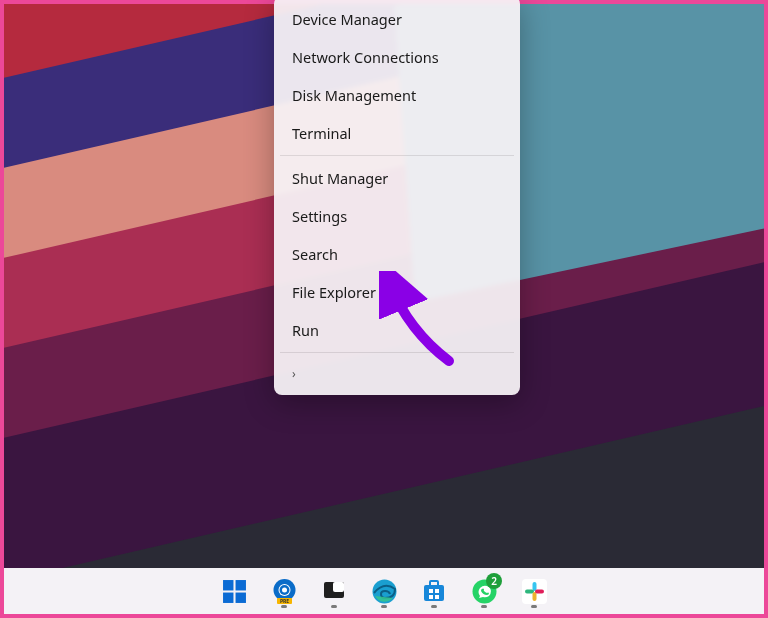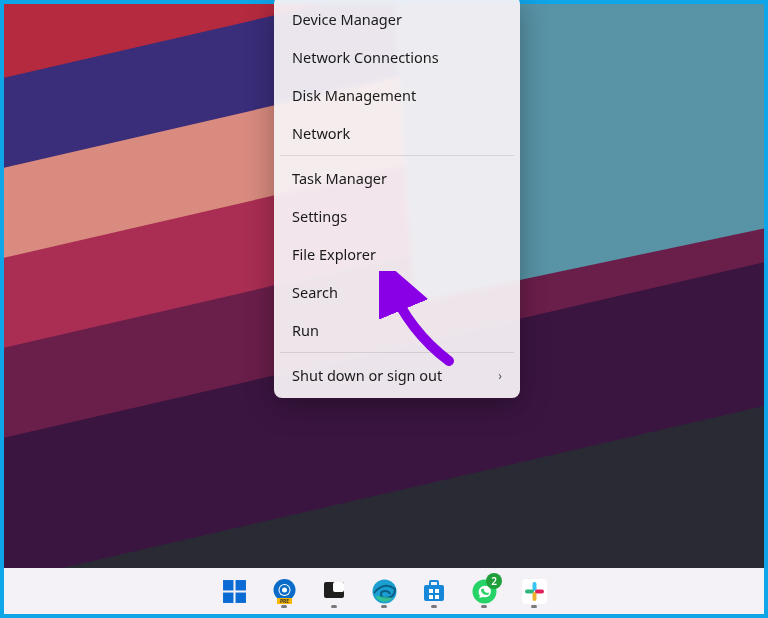--- a/index.html
+++ b/index.html
@@ -1,17 +1,17 @@
 <!DOCTYPE html>
 <html><head>
 <meta charset="utf-8">
 <style>
   * { margin: 0; padding: 0; box-sizing: border-box; }
   html, body { width: 768px; height: 618px; overflow: hidden; font-family: "Segoe UI", system-ui, sans-serif; }
-  .viewport { position: relative; width: 768px; height: 618px; border: 4px solid #0ea5e9; background: #2a2a35; }
+  .viewport { position: relative; width: 768px; height: 618px; border: 4px solid #ec4899; background: #2a2a35; }
   .wallpaper { position: absolute; inset: 0; overflow: hidden; }
   .stripe { position: absolute; left: -200px; width: 1200px; height: 140px; transform: rotate(-13deg); transform-origin: left top; }
   .shape1 { position: absolute; top: -40px; right: -20px; width: 380px; height: 300px; background: #5893a6; transform: skewY(-8deg) rotate(-4deg); }
   .context-menu { position: absolute; top: -8px; left: 270px; width: 246px; background: rgba(246,242,245,0.94); border-radius: 8px; padding: 4px; box-shadow: 0 8px 30px rgba(0,0,0,0.3); backdrop-filter: blur(2px); }
   .menu-item { padding: 9px 14px; font-size: 14.5px; color: #1a1a1a; border-radius: 4px; cursor: pointer; display: flex; align-items: center; justify-content: space-between; }
   .menu-sep { height: 1px; background: rgba(0,0,0,0.1); margin: 3px 2px; }
   .chev { font-size: 12px; color: #555; }
   .arrow-annotation { position: absolute; top: 267px; left: 375px; pointer-events: none; }
   .taskbar { position: absolute; left: 0; right: 0; bottom: 0; height: 46px; background: #f4f2f6; display: flex; align-items: center; justify-content: center; gap: 10px; padding: 0 8px; }
   .tb-item { width: 40px; height: 40px; display: flex; align-items: center; justify-content: center; border-radius: 4px; cursor: pointer; position: relative; }
@@ -41,41 +41,40 @@
     <div class="menu-item">
         <span>Device Manager</span>
       </div>
     <div class="menu-item">
         <span>Network Connections</span>
       </div>
     <div class="menu-item">
         <span>Disk Management</span>
       </div>
     <div class="menu-item">
-        <span>Network</span>
+        <span>Terminal</span>
       </div>
     <div class="menu-sep"></div>
     <div class="menu-item">
-        <span>Task Manager</span>
+        <span>Shut Manager</span>
       </div>
     <div class="menu-item">
         <span>Settings</span>
       </div>
     <div class="menu-item">
-        <span>File Explorer</span>
+        <span>Search</span>
       </div>
     <div class="menu-item">
-        <span>Search</span>
+        <span>File Explorer</span>
       </div>
     <div class="menu-item">
         <span>Run</span>
       </div>
     <div class="menu-sep"></div>
     <div class="menu-item">
-      <span>Shut down or sign out</span>
       <span class="chev">›</span>
     </div>
   </div>
 
   <div class="arrow-annotation">
     <svg width="90" height="100" viewBox="0 0 90 100">
       <defs>
         <marker id="ah" markerWidth="8" markerHeight="8" refX="3" refY="3" orient="auto">
           <path d="M0,0 L6,3 L0,6 Z" fill="#8a00e6"></path>
         </marker>

